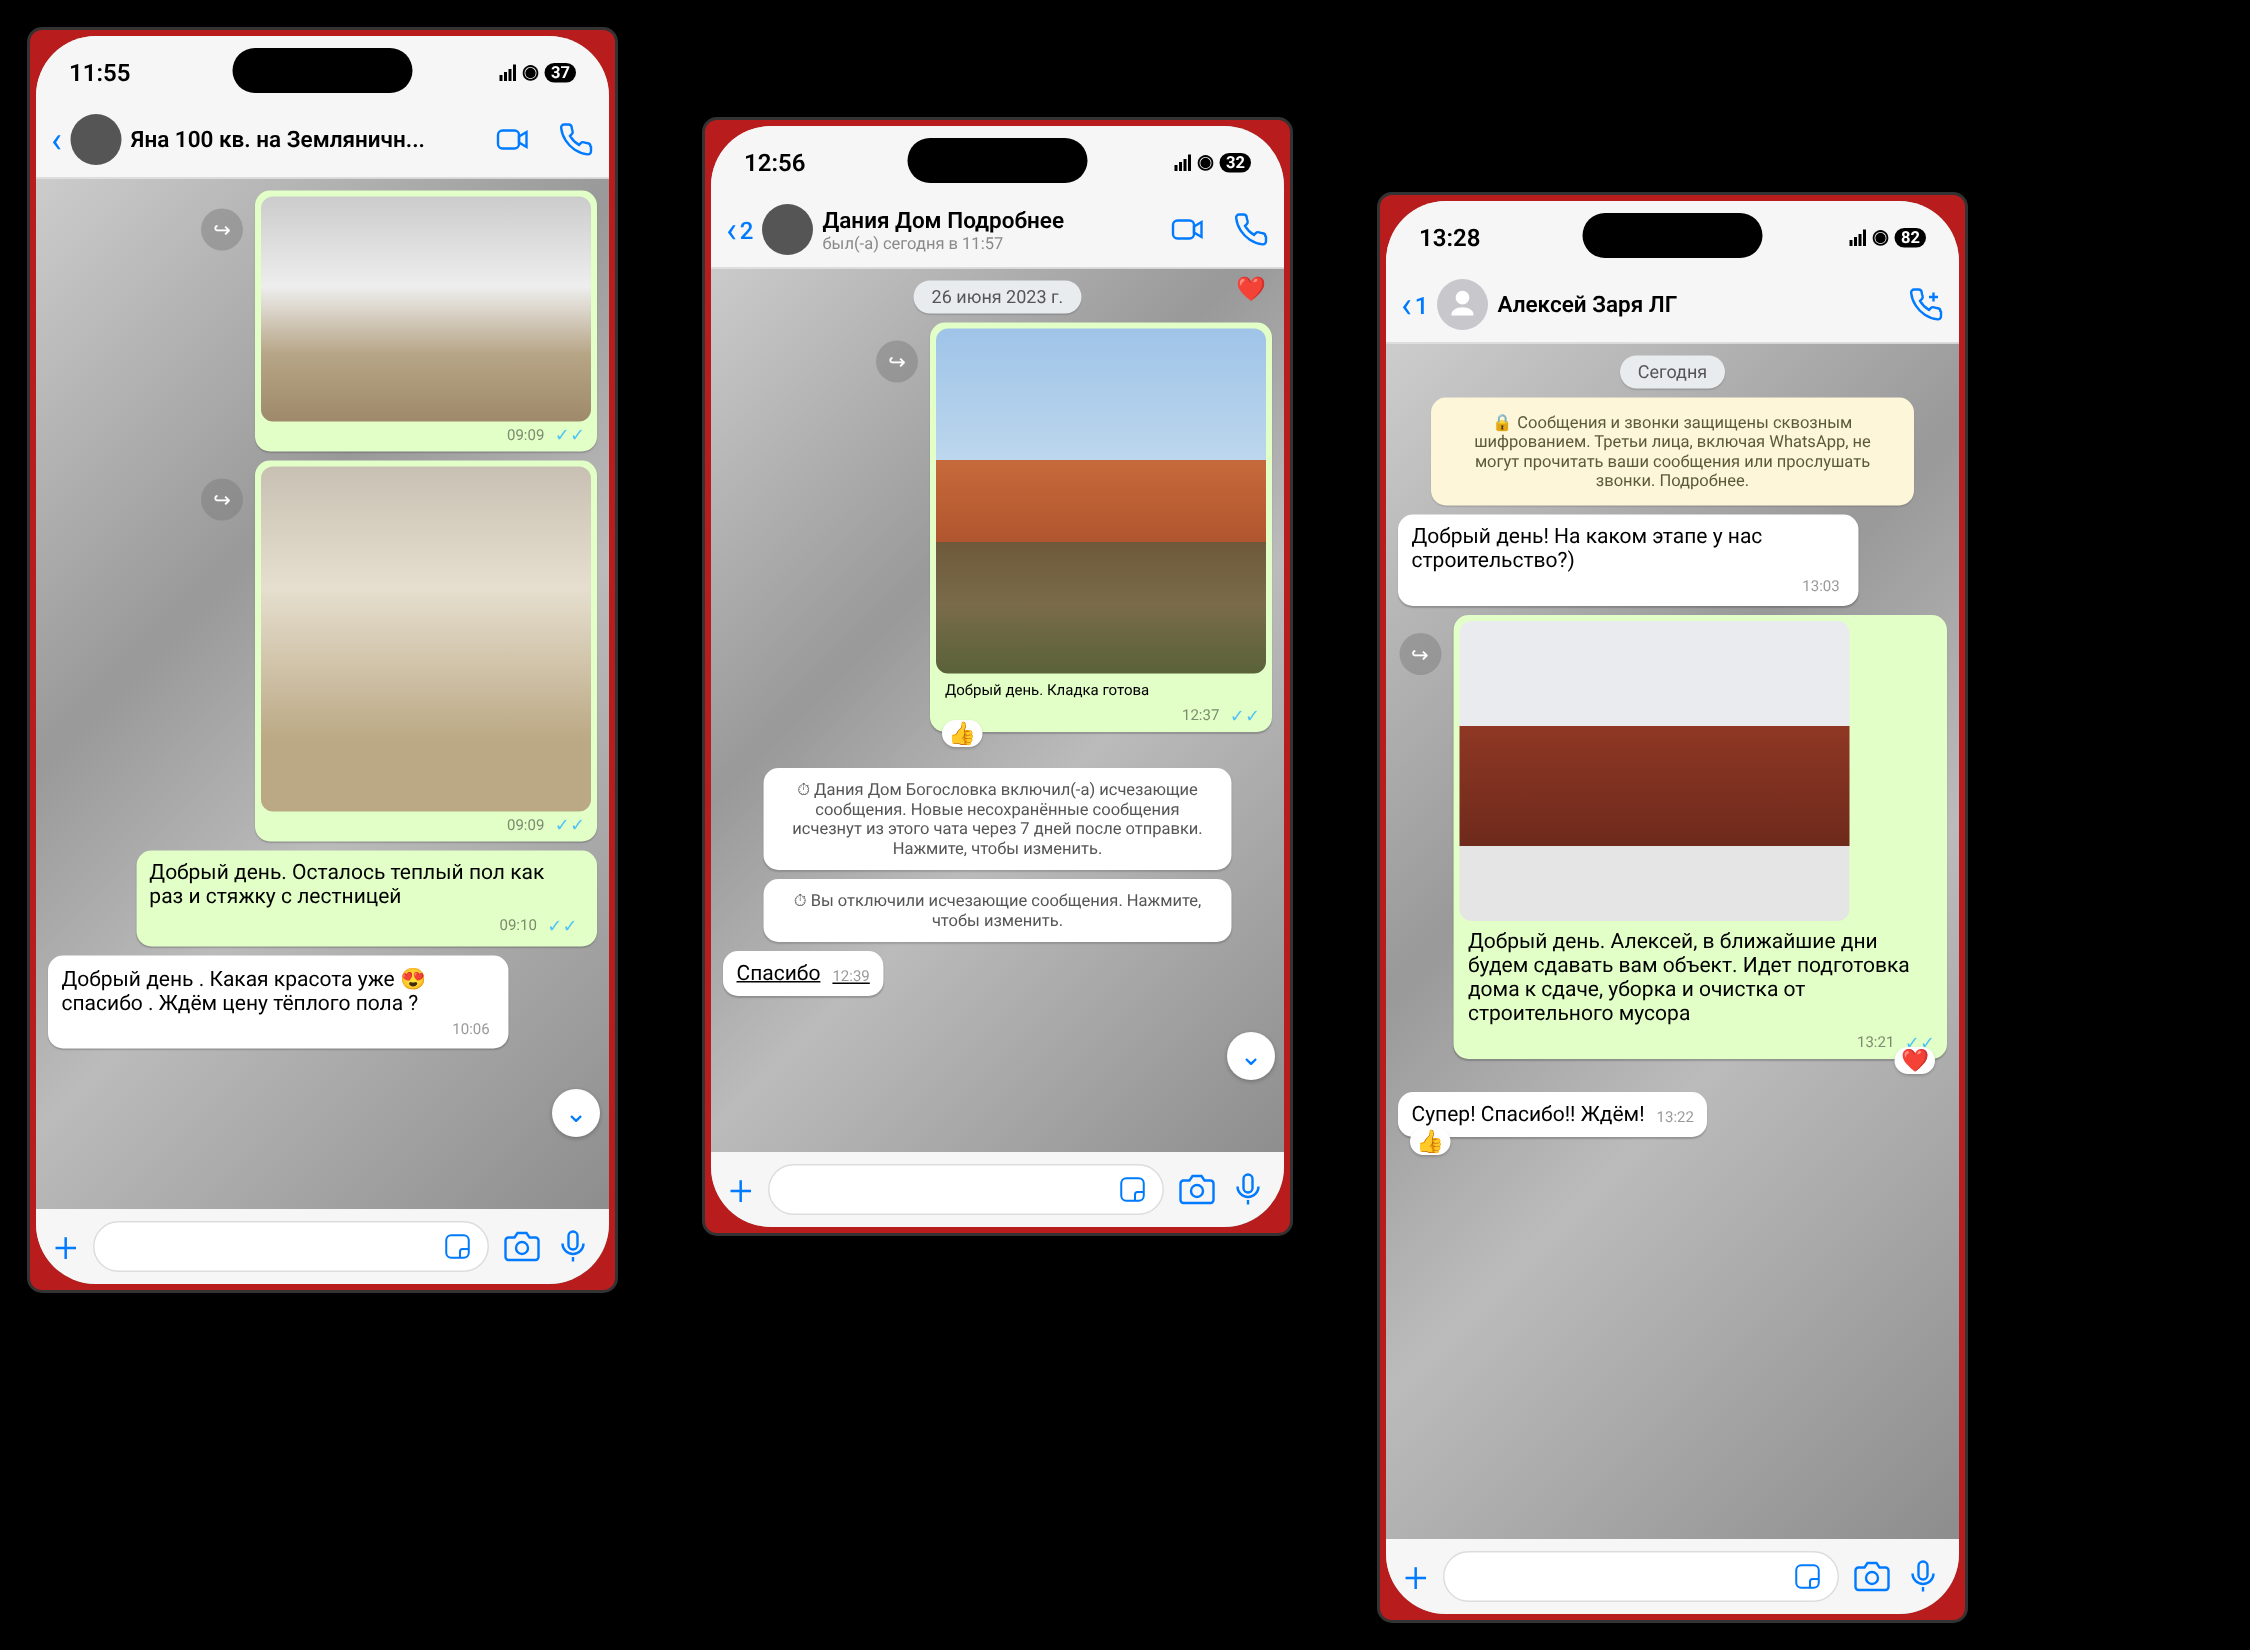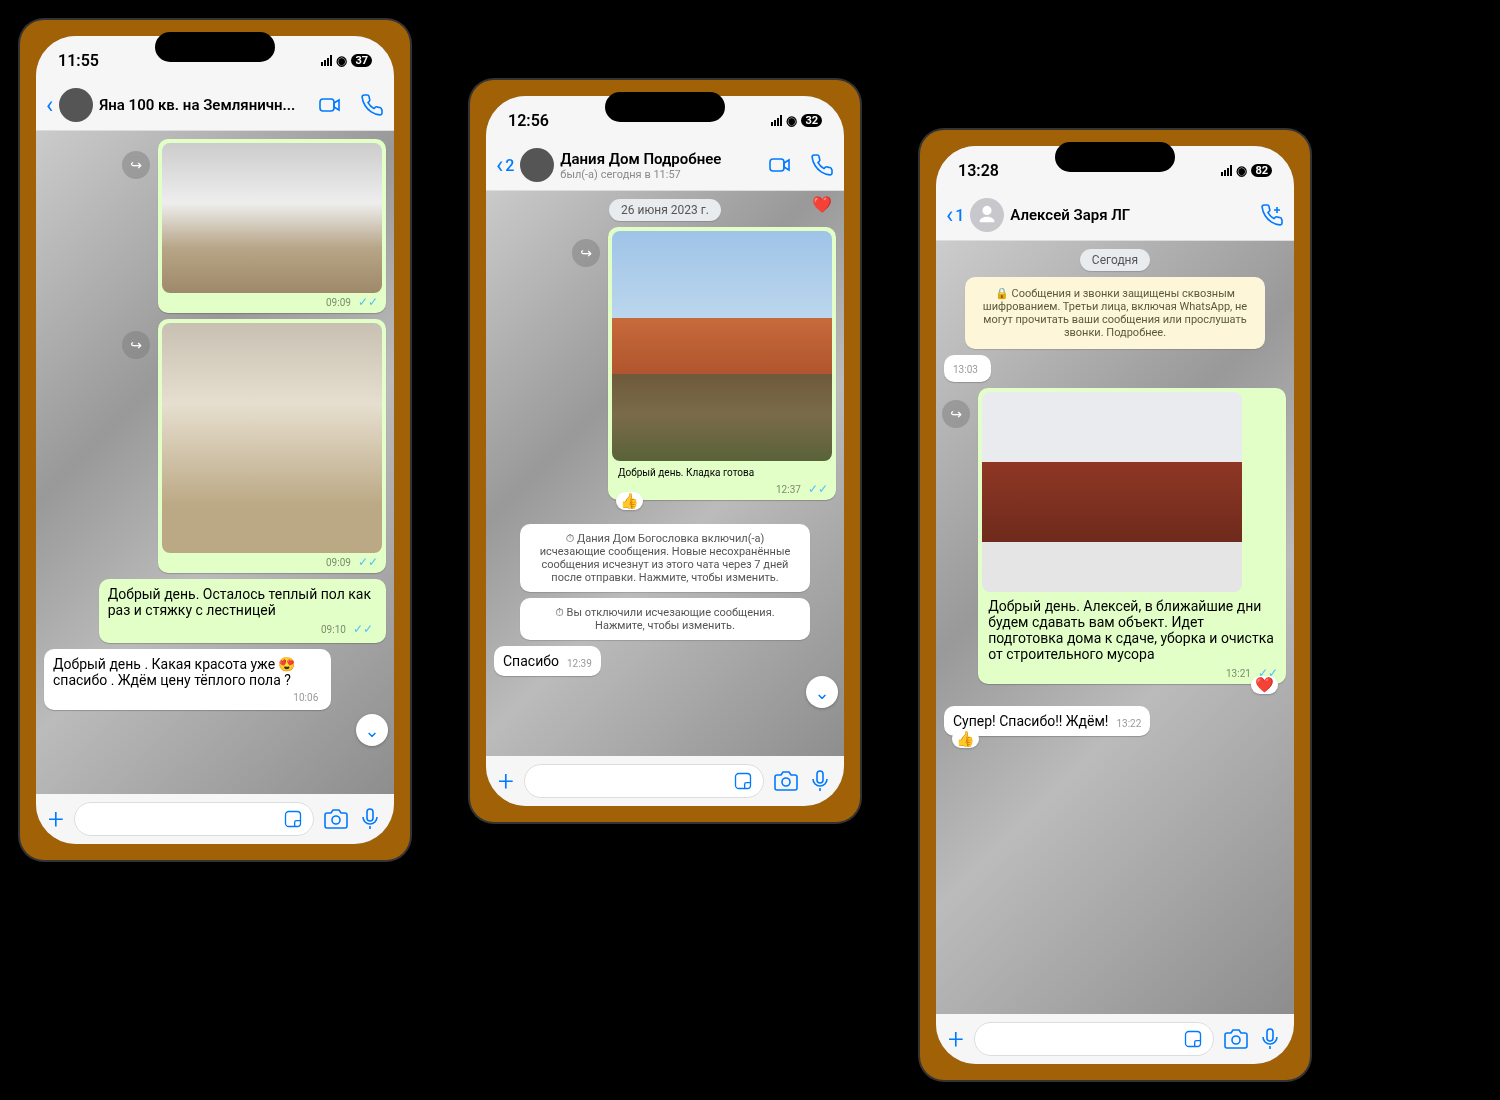--- a/index.html
+++ b/index.html
@@ -8,23 +8,23 @@
     width: 1500px;
     height: 1100px;
     font-family: -apple-system, BlinkMacSystemFont, "Segoe UI", Roboto, sans-serif;
     position: relative;
     overflow: hidden;
   }
   .phone {
     position: absolute;
     width: 390px;
     height: 840px;
-    background: #a16207;
-    border-radius: 24px;
-    padding: 16px;
+    background: #b91c1c;
+    border-radius: 8px;
+    padding: 4px;
     box-shadow: 0 0 0 2px #333;
   }
   .phone.p1 { left: 20px; top: 20px; }
   .phone.p2 { left: 470px; top: 80px; height: 742px;}
   .phone.p3 { left: 920px; top: 130px; height: 950px;}
   .screen {
     width: 100%;
     height: 100%;
     background: linear-gradient(135deg,#d8d8d8 0%, #999 40%, #bbb 60%, #888 100%);
     border-radius: 40px;
@@ -292,21 +292,21 @@
               <span>12:37</span>
               <span class="ticks">✓✓</span>
             </div>
           <div class="reaction left">👍</div>
         </div>
       </div>
       <div style="height:12px;"></div>
       <div class="sysmsg">⏱ Дания Дом Богословка включил(-а) исчезающие сообщения. Новые несохранённые сообщения исчезнут из этого чата через 7 дней после отправки. Нажмите, чтобы изменить.</div>
       <div class="sysmsg">⏱ Вы отключили исчезающие сообщения. Нажмите, чтобы изменить.</div>
       <div class="row">
-        <div class="bubble in txt-with-meta" style="display:flex;align-items:flex-end;gap:8px;">
+        <div class="bubble in txt-with-meta" style="display:flex;align-items:flex-end;gap:8px;text-decoration:underline;">
           <span>Спасибо</span>
           <span class="meta in" style="padding:0;">
               <span>12:39</span>
             </span>
         </div>
       </div>
       <div class="arrow-dn">⌄</div>
     </div>
     <div class="inputbar">
       <span class="plus">+</span>
@@ -359,20 +359,21 @@
           </svg>
       </div>
     </div>
     <div class="chat-body">
       <div class="dayrow">
           <div class="daychip">Сегодня</div>
         </div>
       <div class="encmsg">🔒 Сообщения и звонки защищены сквозным шифрованием. Третьи лица, включая WhatsApp, не могут прочитать ваши сообщения или прослушать звонки. Подробнее.</div>
       <div class="row">
         <div class="bubble in txt-with-meta">
+          <div class="body">Добрый день! На каком этапе у нас строительство?)</div>
           <div class="meta in">
               <span>13:03</span>
             </div>
         </div>
       </div>
       <div class="row right">
         <div class="bubble out imgbubble" style="position:relative;max-width:90%;">
           <div class="fwd-circle">↪</div>
           <div class="fakeimg house" style="width:260px;"></div>
           <div style="padding:6px 6px 2px 6px;font-size:14px;">Добрый день. Алексей, в ближайшие дни будем сдавать вам объект. Идет подготовка дома к сдаче, уборка и очистка от строительного мусора</div>

